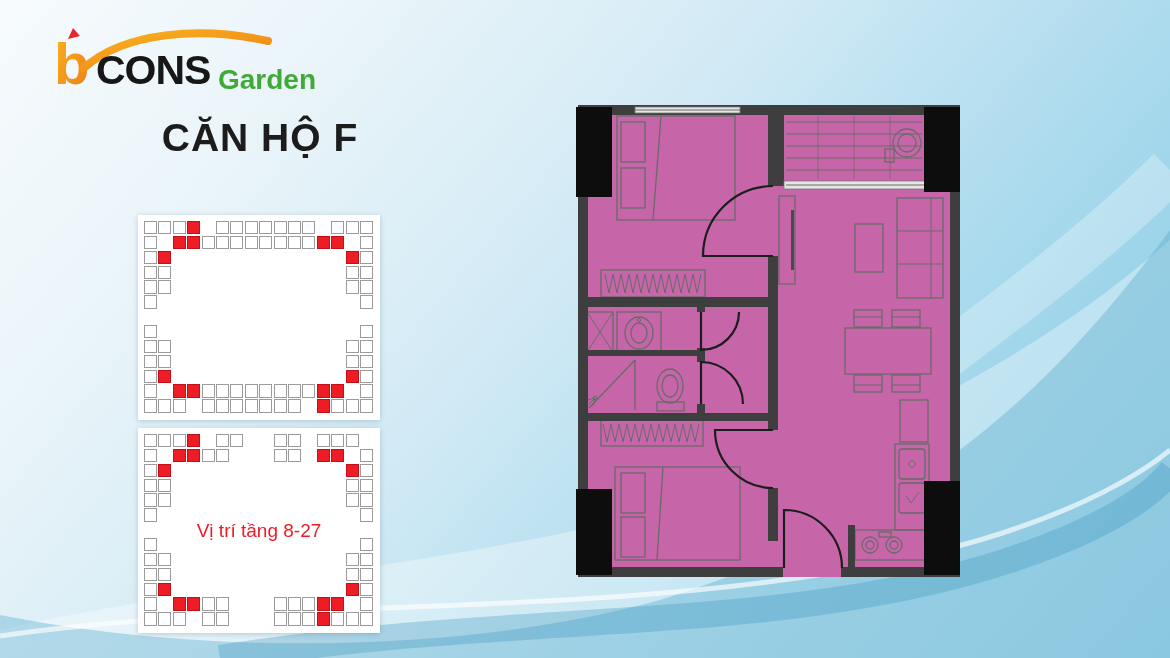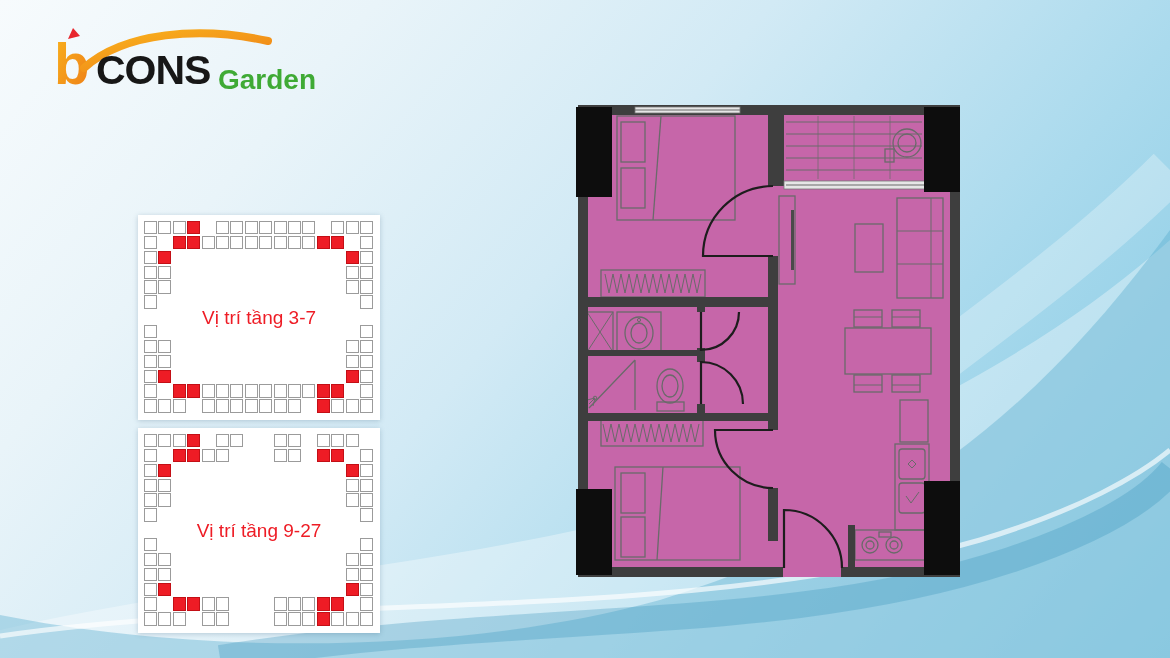--- a/index.html
+++ b/index.html
@@ -54,20 +54,21 @@
         </linearGradient>
       </defs>
       <polygon points="28,13 33,2 40,10" fill="#e8262d"></polygon>
       <text x="14" y="58" font-family="Liberation Sans, sans-serif" font-size="58" font-weight="bold" fill="url(#og)">b</text>
       <path d="M44,42 C84,6 160,0 228,15" stroke="url(#og)" stroke-width="8" stroke-linecap="round" fill="none"></path>
       <text x="56" y="58" font-family="Liberation Sans, sans-serif" font-size="41" font-weight="bold" fill="#171717" letter-spacing="-1">CONS</text>
       <text x="178" y="63" font-family="Liberation Sans, sans-serif" font-size="28" font-weight="bold" fill="#3faa35">Garden</text>
     </svg>
   </div>
 
+  <div class="title">CĂN HỘ F</div>
 
   <div class="panel p1">
     <div class="cells">
         <div class="cell wc" style="left: 6px; top: 6px;"></div>
         <div class="cell wc" style="left: 20.4px; top: 6px;"></div>
         <div class="cell wc" style="left: 34.8px; top: 6px;"></div>
         <div class="cell wc" style="left: 78px; top: 6px;"></div>
         <div class="cell wc" style="left: 92.4px; top: 6px;"></div>
         <div class="cell wc" style="left: 106.8px; top: 6px;"></div>
         <div class="cell wc" style="left: 121.2px; top: 6px;"></div>
@@ -142,21 +143,20 @@
         <div class="cell rc" style="left: 20.4px; top: 35.7px;"></div>
         <div class="cell rc" style="left: 207.6px; top: 35.7px;"></div>
         <div class="cell rc" style="left: 20.4px; top: 154.5px;"></div>
         <div class="cell rc" style="left: 207.6px; top: 154.5px;"></div>
         <div class="cell rc" style="left: 34.8px; top: 169.35px;"></div>
         <div class="cell rc" style="left: 49.2px; top: 169.35px;"></div>
         <div class="cell rc" style="left: 178.8px; top: 169.35px;"></div>
         <div class="cell rc" style="left: 193.2px; top: 169.35px;"></div>
         <div class="cell rc" style="left: 178.8px; top: 184.2px;"></div>
       </div>
-    <div class="dlabel">Vị trí tầng 3-7</div>
   </div>
   <div class="panel p2">
     <div class="cells">
         <div class="cell wc" style="left: 6px; top: 6px;"></div>
         <div class="cell wc" style="left: 20.4px; top: 6px;"></div>
         <div class="cell wc" style="left: 34.8px; top: 6px;"></div>
         <div class="cell wc" style="left: 78px; top: 6px;"></div>
         <div class="cell wc" style="left: 92.4px; top: 6px;"></div>
         <div class="cell wc" style="left: 135.6px; top: 6px;"></div>
         <div class="cell wc" style="left: 150px; top: 6px;"></div>
@@ -219,21 +219,21 @@
         <div class="cell rc" style="left: 193.2px; top: 20.85px;"></div>
         <div class="cell rc" style="left: 207.6px; top: 35.7px;"></div>
         <div class="cell rc" style="left: 20.4px; top: 154.5px;"></div>
         <div class="cell rc" style="left: 34.8px; top: 169.35px;"></div>
         <div class="cell rc" style="left: 49.2px; top: 169.35px;"></div>
         <div class="cell rc" style="left: 207.6px; top: 154.5px;"></div>
         <div class="cell rc" style="left: 178.8px; top: 169.35px;"></div>
         <div class="cell rc" style="left: 193.2px; top: 169.35px;"></div>
         <div class="cell rc" style="left: 178.8px; top: 184.2px;"></div>
       </div>
-    <div class="dlabel">Vị trí tầng 9-27</div>
+    <div class="dlabel">Vị trí tầng 8-27</div>
   </div>
 
   <svg class="plan" viewBox="0 0 390 485">
 
     <rect class="pbase" x="5" y="9" width="382" height="472"></rect>
 
     <g>
       <path class="pfl" d="M213,26 H349 M213,38 H349 M213,50 H349 M213,62 H349 M213,74 H349"></path>
       <path class="pfl" opacity="0.7" d="M245,20 V83 M281,20 V83 M317,20 V83"></path>
       <g>

